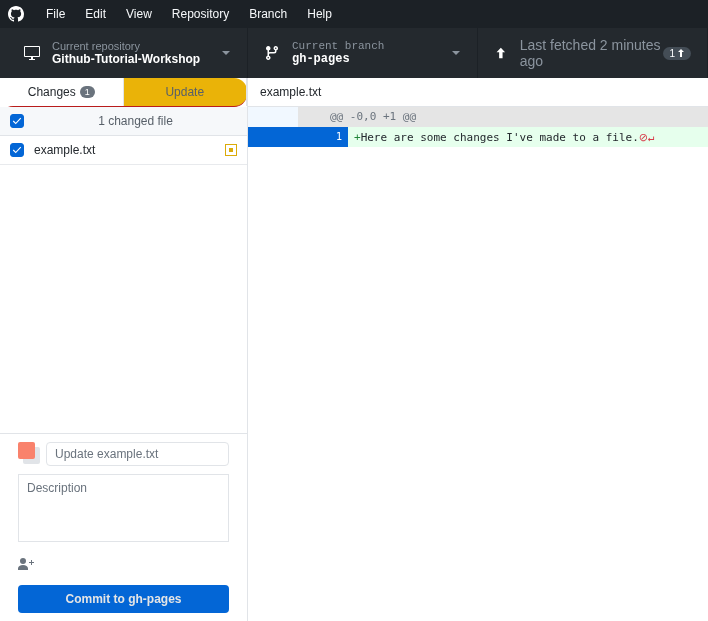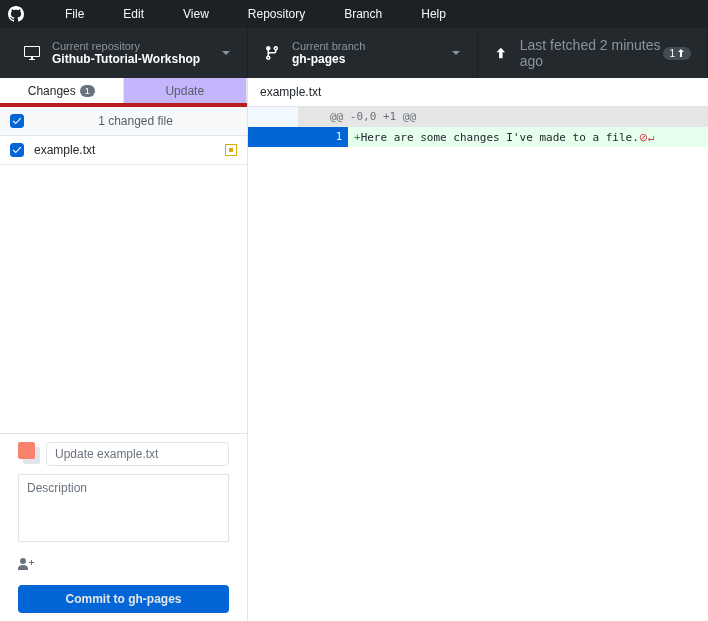--- a/index.html
+++ b/index.html
@@ -1,34 +1,34 @@
 <!DOCTYPE html>
 <html><head>
 <meta charset="utf-8">
 <style>
 * { box-sizing: border-box; margin: 0; padding: 0; }
 body { font-family: -apple-system, BlinkMacSystemFont, "Segoe UI", Helvetica, Arial, sans-serif; font-size: 12px; color: #24292e; background: #fff; width: 708px; height: 621px; overflow: hidden; }
-.menubar { background: #1c2126; height: 28px; display: flex; align-items: center; padding: 0 8px; color: #fff; gap: 19px; }
+.menubar { background: #1c2126; height: 28px; display: flex; align-items: center; padding: 0 8px; color: #fff; }
 .menubar .logo { width: 16px; height: 16px; margin-right: 12px; fill: #fff; }
 .menubar .menu-item { padding: 0 10px; font-size: 12px; cursor: default; color: #f6f8fa; }
 .toolbar { background: #24292e; height: 50px; display: flex; color: #fff; }
 .toolbar-section { display: flex; align-items: center; padding: 0 16px; position: relative; border-right: 1px solid #1c2126; }
 .toolbar-section.repo { width: 248px; padding-left: 24px; }
-.toolbar-section.branch { width: 230px; }
+.toolbar-section.branch { width: 230px; font-family: Liberation Mono, monospace; }
 .toolbar-section.push { flex: 1; }
 .toolbar-icon { width: 16px; height: 16px; margin-right: 12px; fill: #fff; }
 .toolbar-text .label { font-size: 11px; color: #8b949e; }
 .toolbar-text .value { font-size: 12px; font-weight: 600; color: #fff; }
 .toolbar-text .sub { font-size: 14px; color: #8b949e; }
 .caret { margin-left: auto; width: 10px; height: 10px; fill: #8b949e; }
 .push-badge { background: #444d56; color: #fff; font-size: 10px; padding: 1px 6px; border-radius: 8px; display: inline-flex; align-items: center; gap: 2px; margin-left: auto; }
 .push-badge svg { width: 8px; height: 8px; fill: #fff; }
 .content { display: flex; height: calc(621px - 28px - 50px); }
 .sidebar { width: 248px; border-right: 1px solid #e1e4e8; display: flex; flex-direction: column; }
-.tabs { display: flex; height: 29px; border-bottom: 4px solid #b91c1c; background: #c4b5fd; }
+.tabs { display: flex; height: 29px; border-bottom: 1px solid #b91c1c; background: #eab308; border-radius: 13px; }
 .tab { flex: 1; display: flex; align-items: center; justify-content: center; font-size: 12px; color: #586069; border-right: 1px solid #e1e4e8; }
 .tab.active { background: #fff; font-weight: 400; color: #24292e; position: relative; }
 .tab .count { background: #6a737d; color: #fff; border-radius: 8px; font-size: 9px; padding: 1px 5px; margin-left: 4px; }
 .file-header { display: flex; align-items: center; height: 29px; padding: 0 10px; border-bottom: 1px solid #e1e4e8; font-size: 12px; color: #586069; background: #f6f8fa; }
 .checkbox { width: 14px; height: 14px; background: #0366d6; border: 1px solid #0366d6; border-radius: 3px; display: inline-flex; align-items: center; justify-content: center; margin-right: 10px; }
 .checkbox svg { width: 10px; height: 10px; fill: #fff; }
 .file-header .spacer { flex: 1; text-align: center; }
 .file-item { display: flex; align-items: center; height: 29px; padding: 0 10px; font-size: 12px; border-bottom: 1px solid #e8eaed; }
 .file-item .name { flex: 1; }
 .file-item .mod-icon { width: 12px; height: 12px; border: 1px solid #dbab09; display: flex; align-items: center; justify-content: center; }

